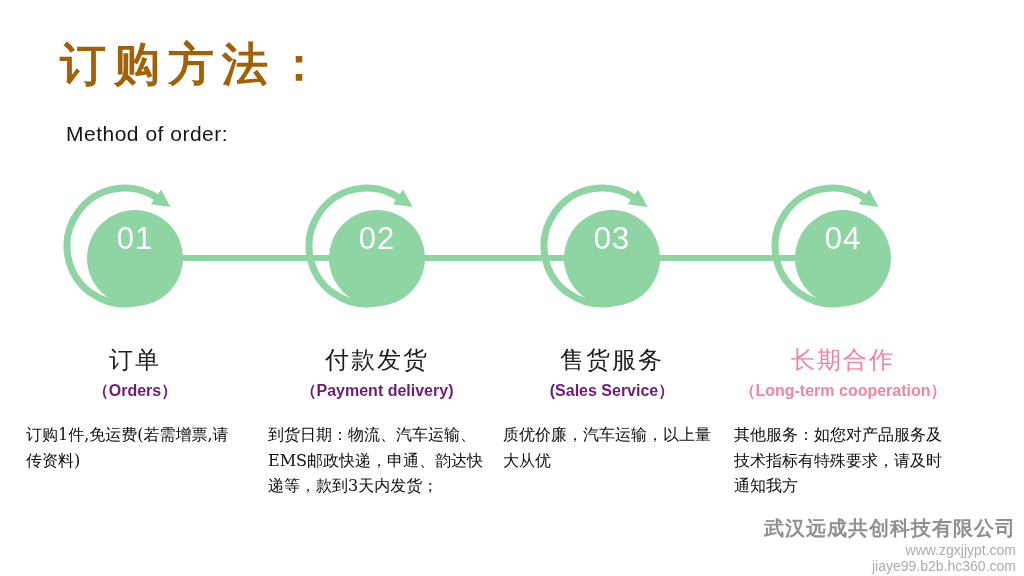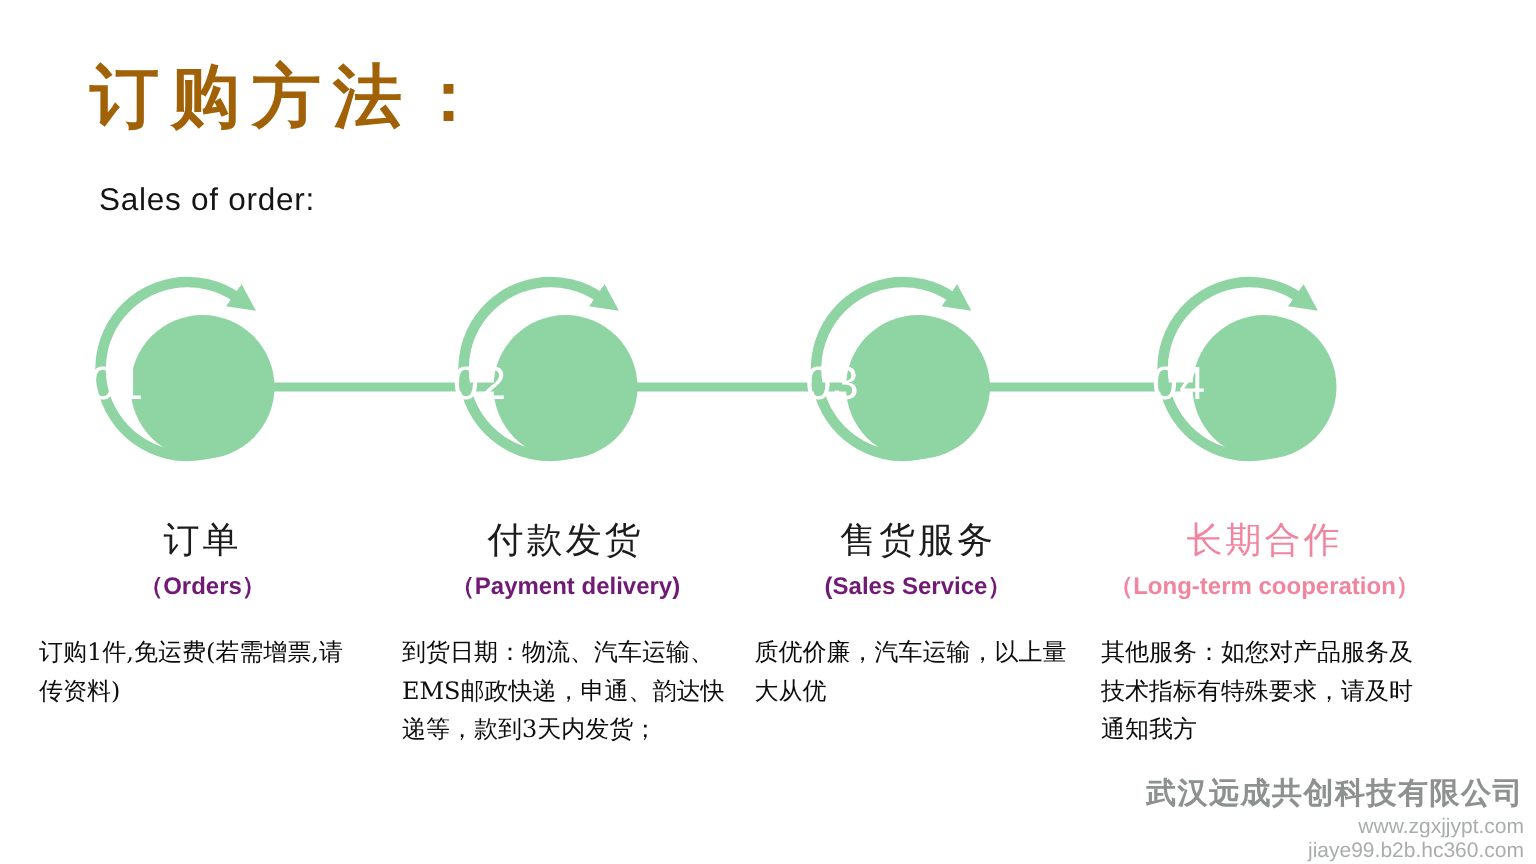--- a/index.html
+++ b/index.html
@@ -25,21 +25,21 @@
   .step{
     position:absolute;top:178px;width:250px;text-align:center;z-index:1;
   }
   .step-1{left:10px;}
   .step-2{left:252px;}
   .step-3{left:487px;}
   .step-4{left:718px;}
   .node{position:relative;width:150px;height:150px;margin:0 auto;}
   .node svg{position:absolute;left:0;top:0;}
   .num{
-    position:absolute;left:0;right:0;top:60px;text-align:left;
+    position:absolute;left:0;right:0;top:43px;text-align:center;
     font-size:31px;color:#ffffff;letter-spacing:1px;
     font-family:"Liberation Sans", sans-serif;
   }
   .t-cn{
     margin-top:16px;font-size:24px;font-weight:normal;color:#1c1c1c;
     font-family:"DejaVu Serif", serif;letter-spacing:2px;
   }
   .t-en{
     margin-top:5px;font-size:16px;font-weight:bold;color:#701a75;
   }
@@ -58,21 +58,21 @@
   }
   .footer .url{
     font-size:14px;color:#a9adab;text-shadow:1px 1px 0 #ffffff;
     line-height:1.15;
   }
 </style>
 </head>
 <body>
 
 <div class="slide-title">订购方法：</div>
-<div class="slide-subtitle">Sales of order:</div>
+<div class="slide-subtitle">Method of order:</div>
 
 <div class="connector"></div>
 
 <div class="step step-1">
   <div class="node">
     <svg width="150" height="150" viewBox="0 0 150 150">
       <defs>
         <marker id="arrowhead" markerUnits="userSpaceOnUse" markerWidth="20" markerHeight="20" refX="3" refY="9" orient="auto">
           <path d="M0,0 L18,9 L0,18 Z" fill="#8fd4a3"></path>
         </marker>

